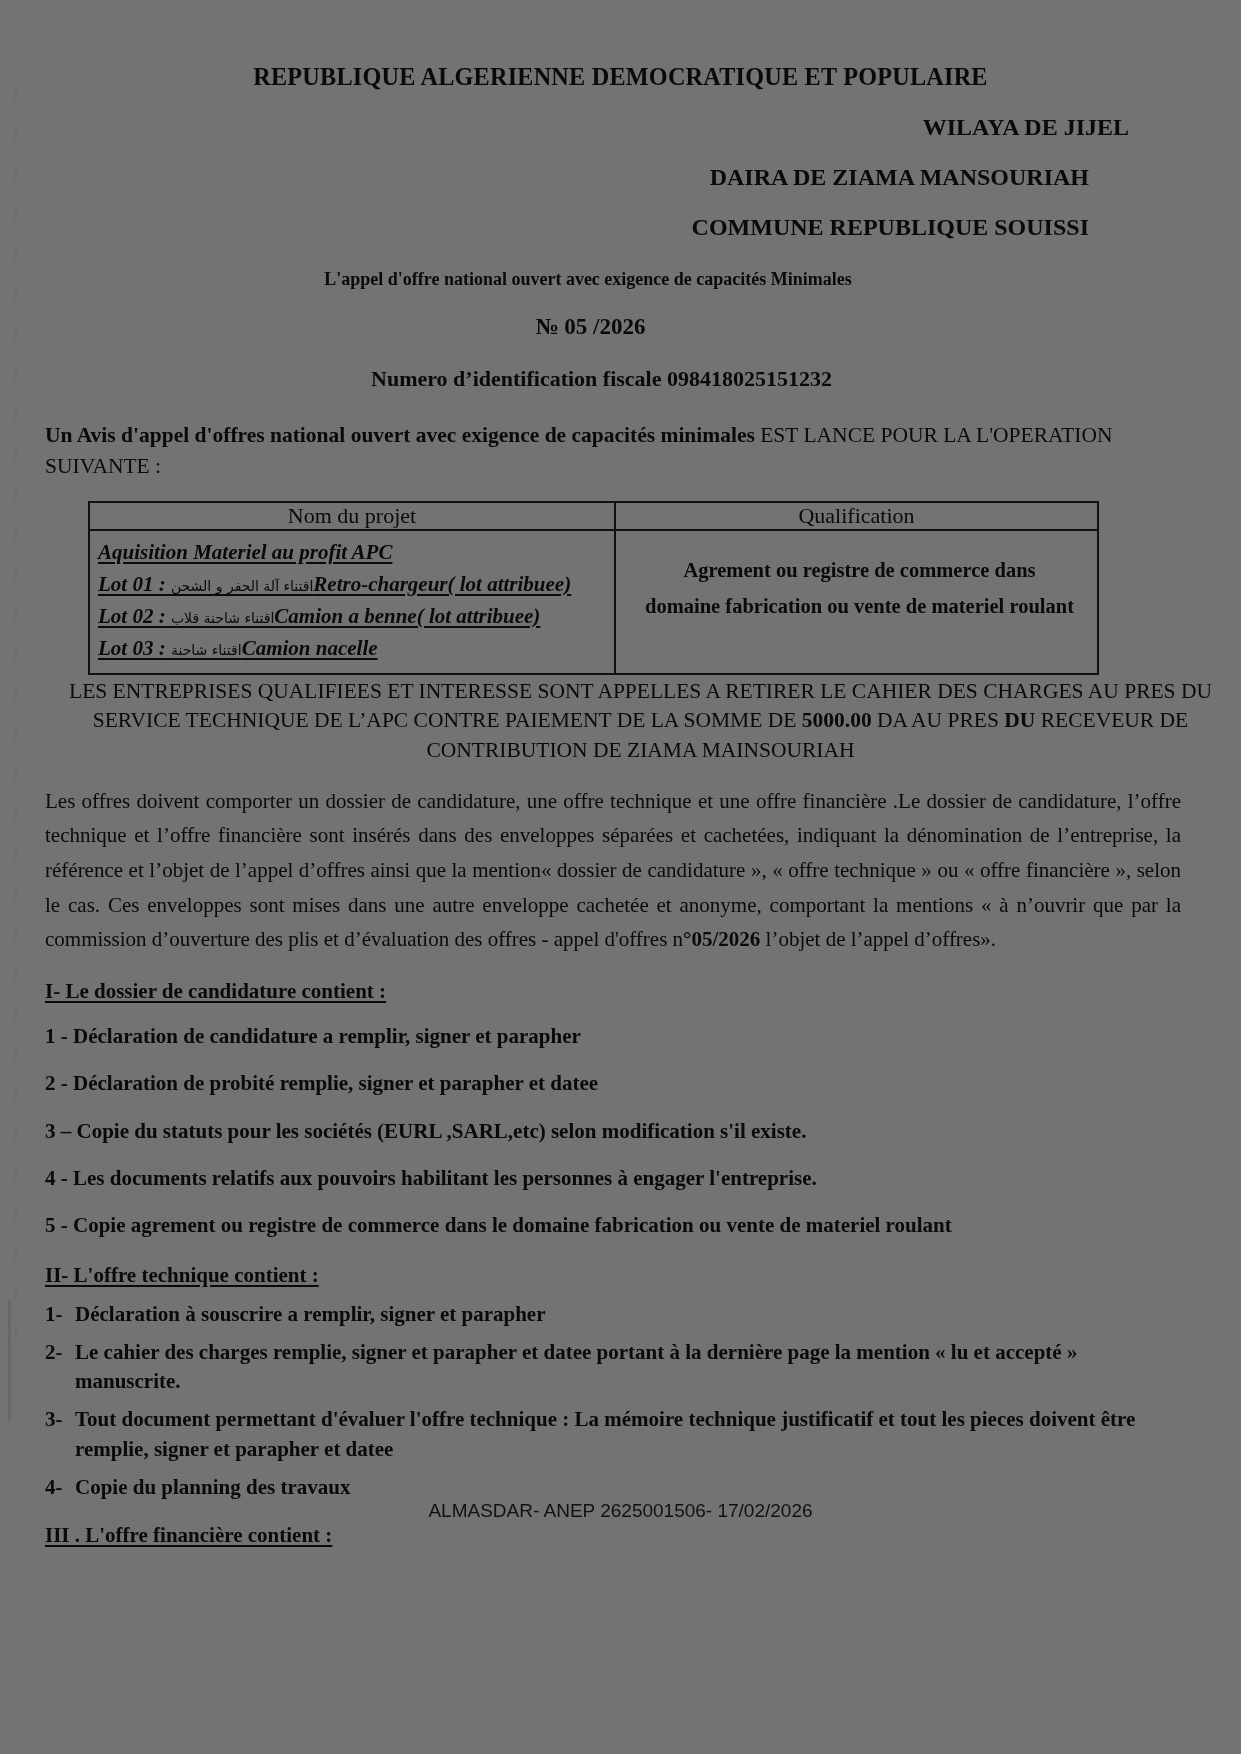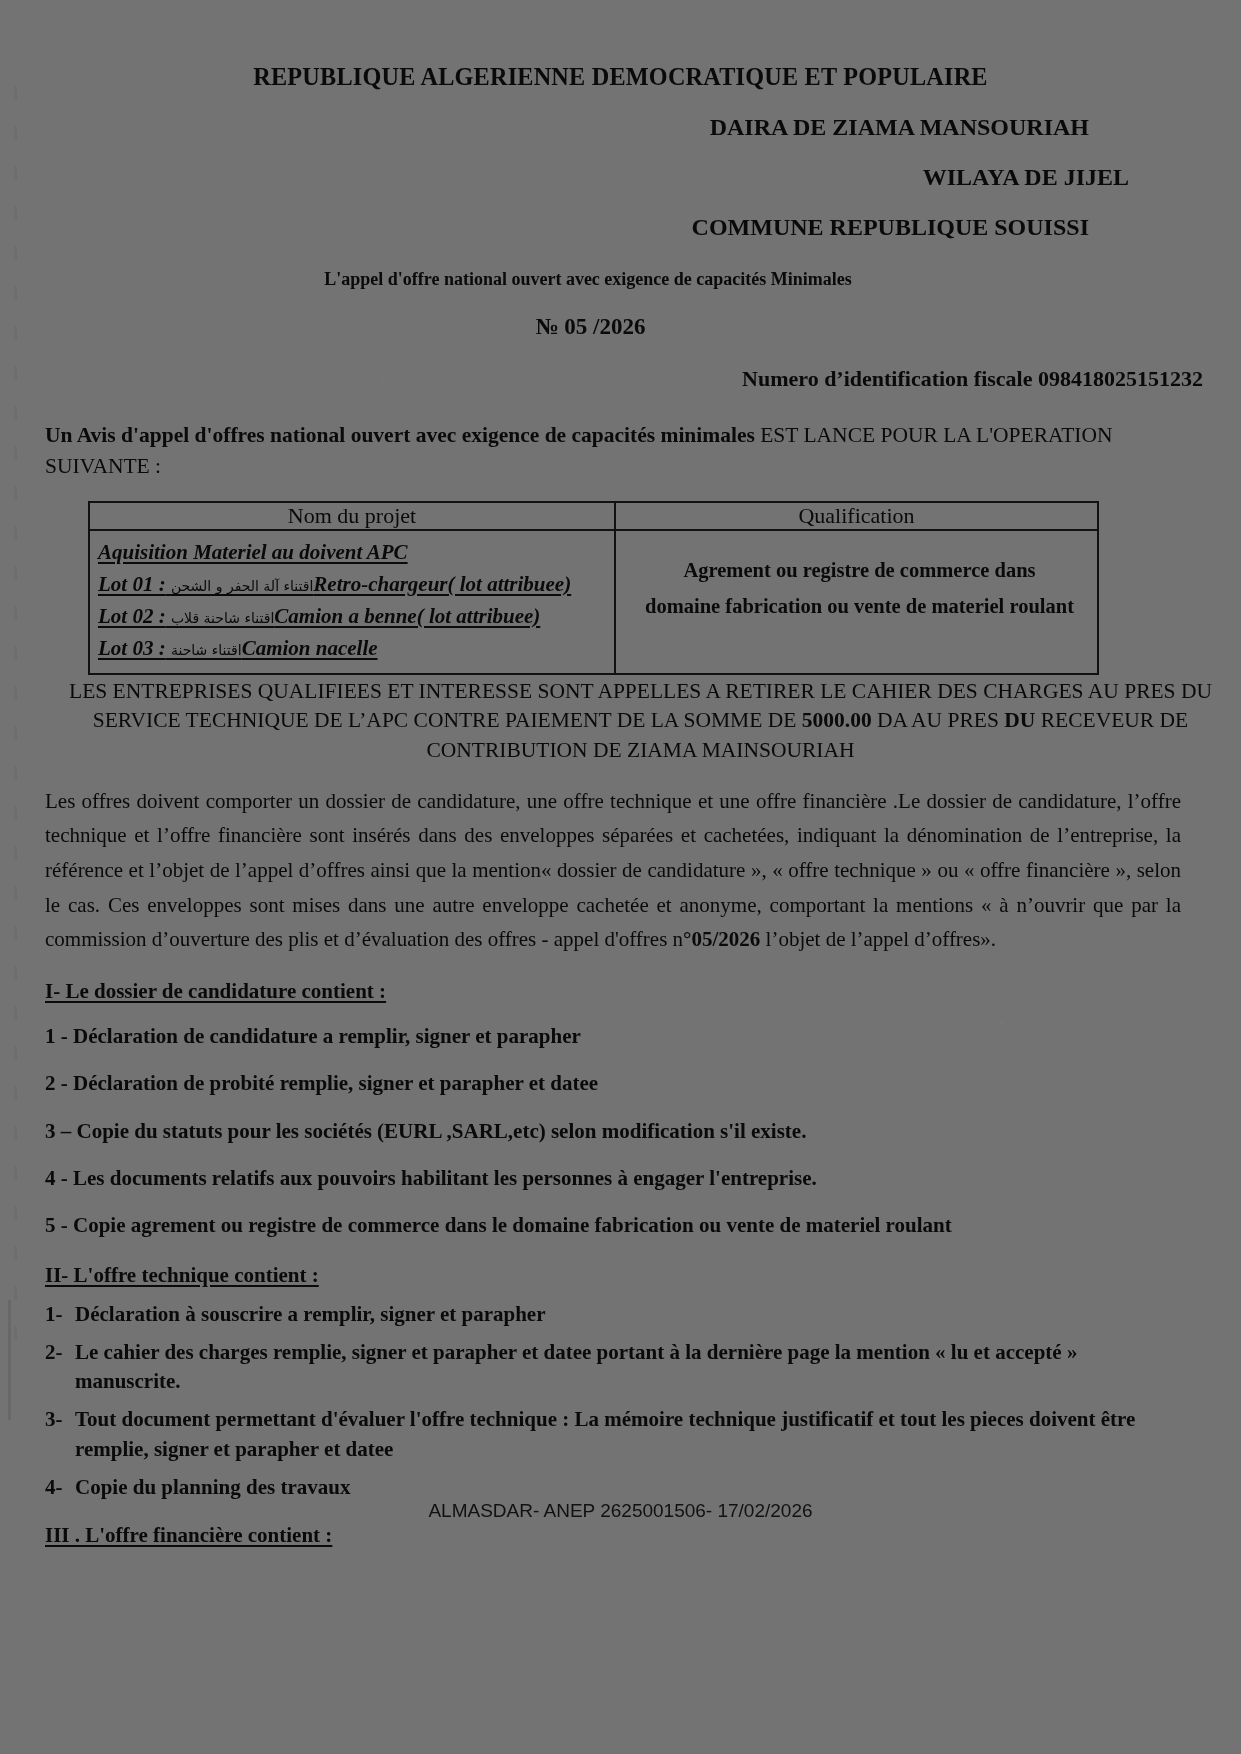--- a/index.html
+++ b/index.html
@@ -77,21 +77,21 @@
     padding-right: 65px;
   }
   .num-line {
     text-align: center;
     font-weight: bold;
     font-size: 23px;
     margin-top: 24px;
     padding-right: 60px;
   }
   .nif-line {
-    text-align: right;
+    text-align: center;
     font-weight: bold;
     font-size: 22px;
     margin-top: 26px;
     padding-right: 38px;
   }
 
   .lead {
     margin: 28px 0 0 0;
     padding: 0 60px 0 45px;
     font-size: 21.5px;
@@ -232,40 +232,40 @@
 
   <div class="scan-edge"></div>
   <div class="scan-edge2"></div>
   <div class="dot" style="left:1000px;top:1020px;width:4px;height:4px;"></div>
   <div class="dot" style="left:380px;top:380px;width:3px;height:3px;"></div>
 
   <div class="content">
 
     <div class="hdr-main">REPUBLIQUE ALGERIENNE DEMOCRATIQUE ET POPULAIRE</div>
 
+    <div class="hdr-right r1">WILAYA DE JIJEL</div>
     <div class="hdr-right r2">DAIRA DE ZIAMA MANSOURIAH</div>
-    <div class="hdr-right r1">WILAYA DE JIJEL</div>
     <div class="hdr-right r3">COMMUNE REPUBLIQUE SOUISSI</div>
 
     <div class="title-line">L'appel d'offre  national ouvert avec exigence de capacités Minimales</div>
     <div class="num-line">№ 05 /2026</div>
     <div class="nif-line">Numero d’identification fiscale 098418025151232</div>
 
     <p class="lead"><b>Un Avis  d'appel d'offres national ouvert avec exigence de capacités minimales</b><span class="plain"> EST LANCE POUR LA L'OPERATION  SUIVANTE :</span></p>
 
     <table class="proj">
       <tbody>
           <tr>
         <th class="th-cell col-a">Nom du projet</th>
         <th class="th-cell col-b">Qualification</th>
       </tr>
       <tr>
         <td class="col-a">
           <div class="proj-body">
-            <div class="proj-line">Aquisition Materiel au doivent APC</div>
+            <div class="proj-line">Aquisition Materiel au profit APC</div>
             <div class="proj-line"><span>Lot 01 :</span> <span class="ar">اقتناء آلة الحفر و الشحن</span><span>Retro-chargeur( lot attribuee)</span></div>
             <div class="proj-line"><span>Lot 02 :</span> <span class="ar">اقتناء شاحنة قلاب</span><span>Camion a benne( lot attribuee)</span></div>
             <div class="proj-line"><span>Lot 03 :</span> <span class="ar">اقتناء شاحنة</span><span>Camion nacelle</span></div>
           </div>
         </td>
         <td class="col-b">
           <div class="qual-body">
             <div>Agrement ou registre de commerce dans</div>
             <div>domaine fabrication ou vente de materiel roulant</div>
           </div>

